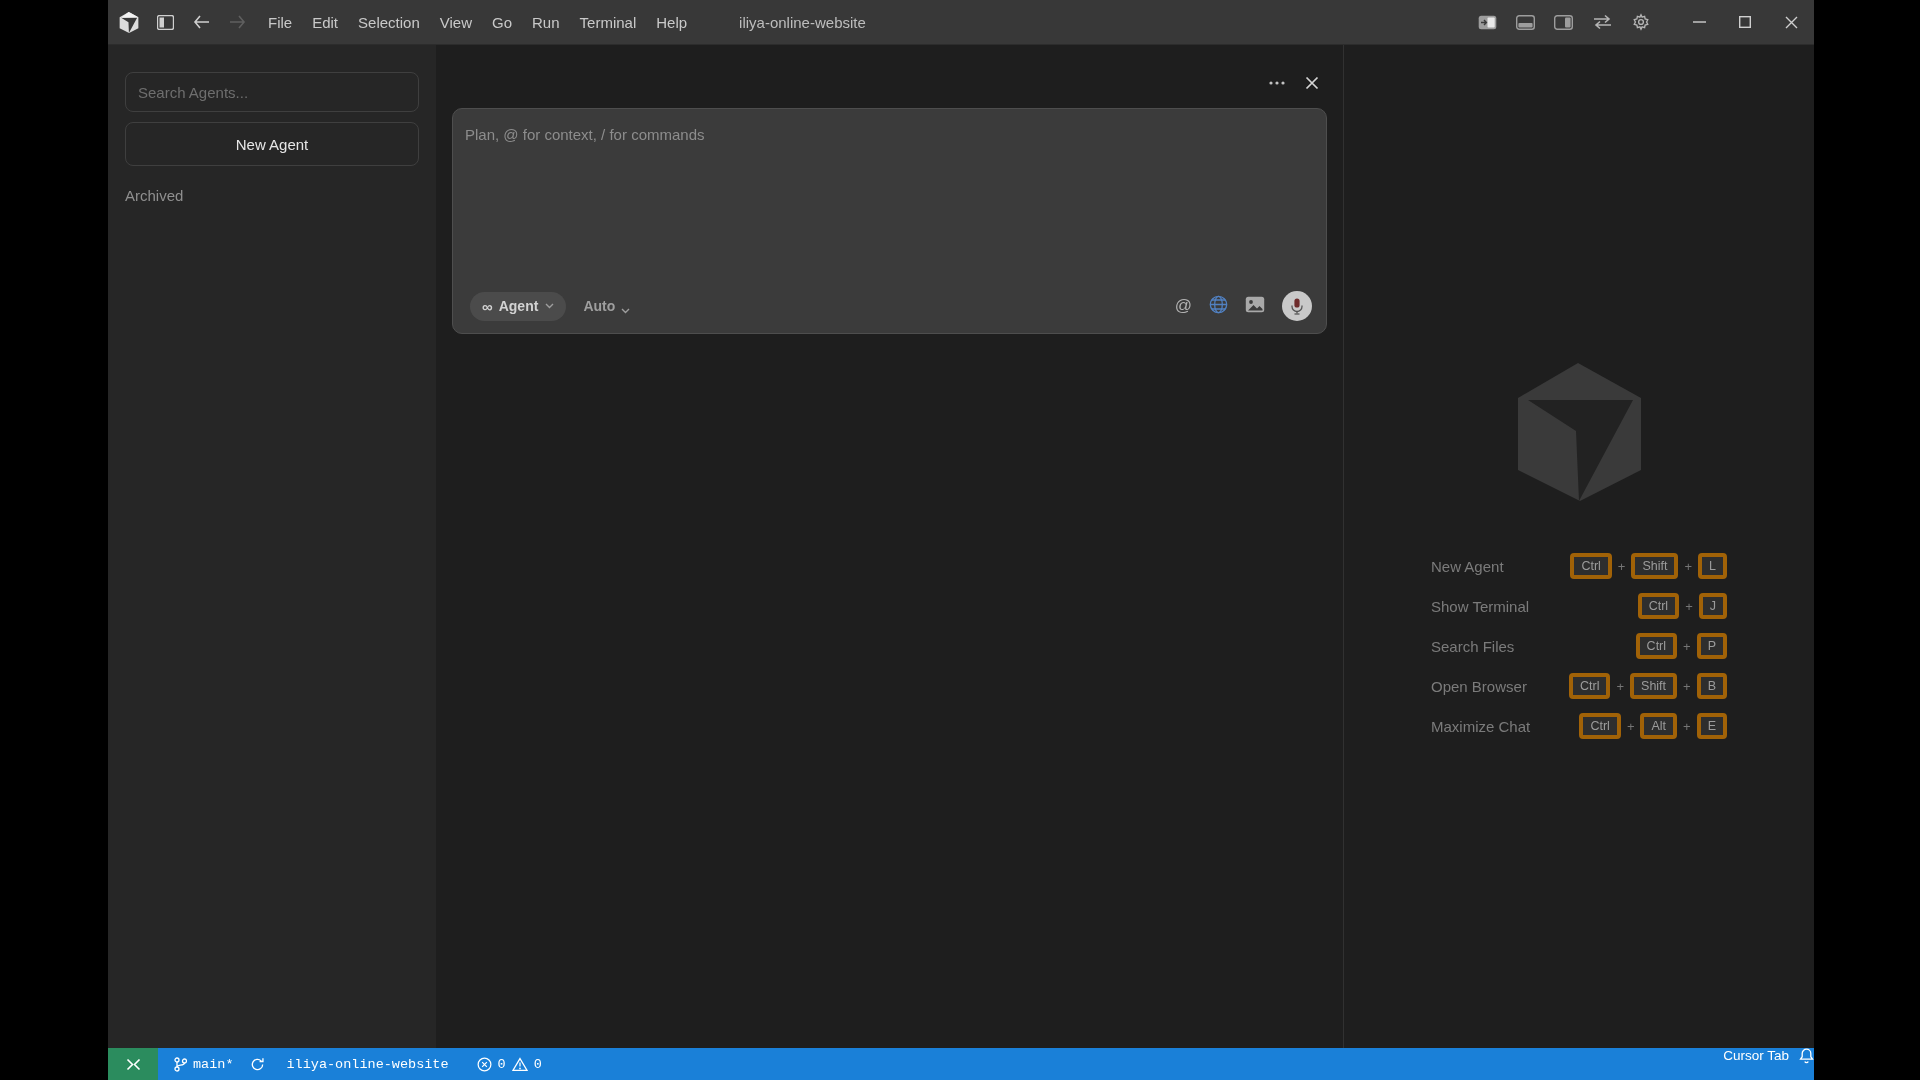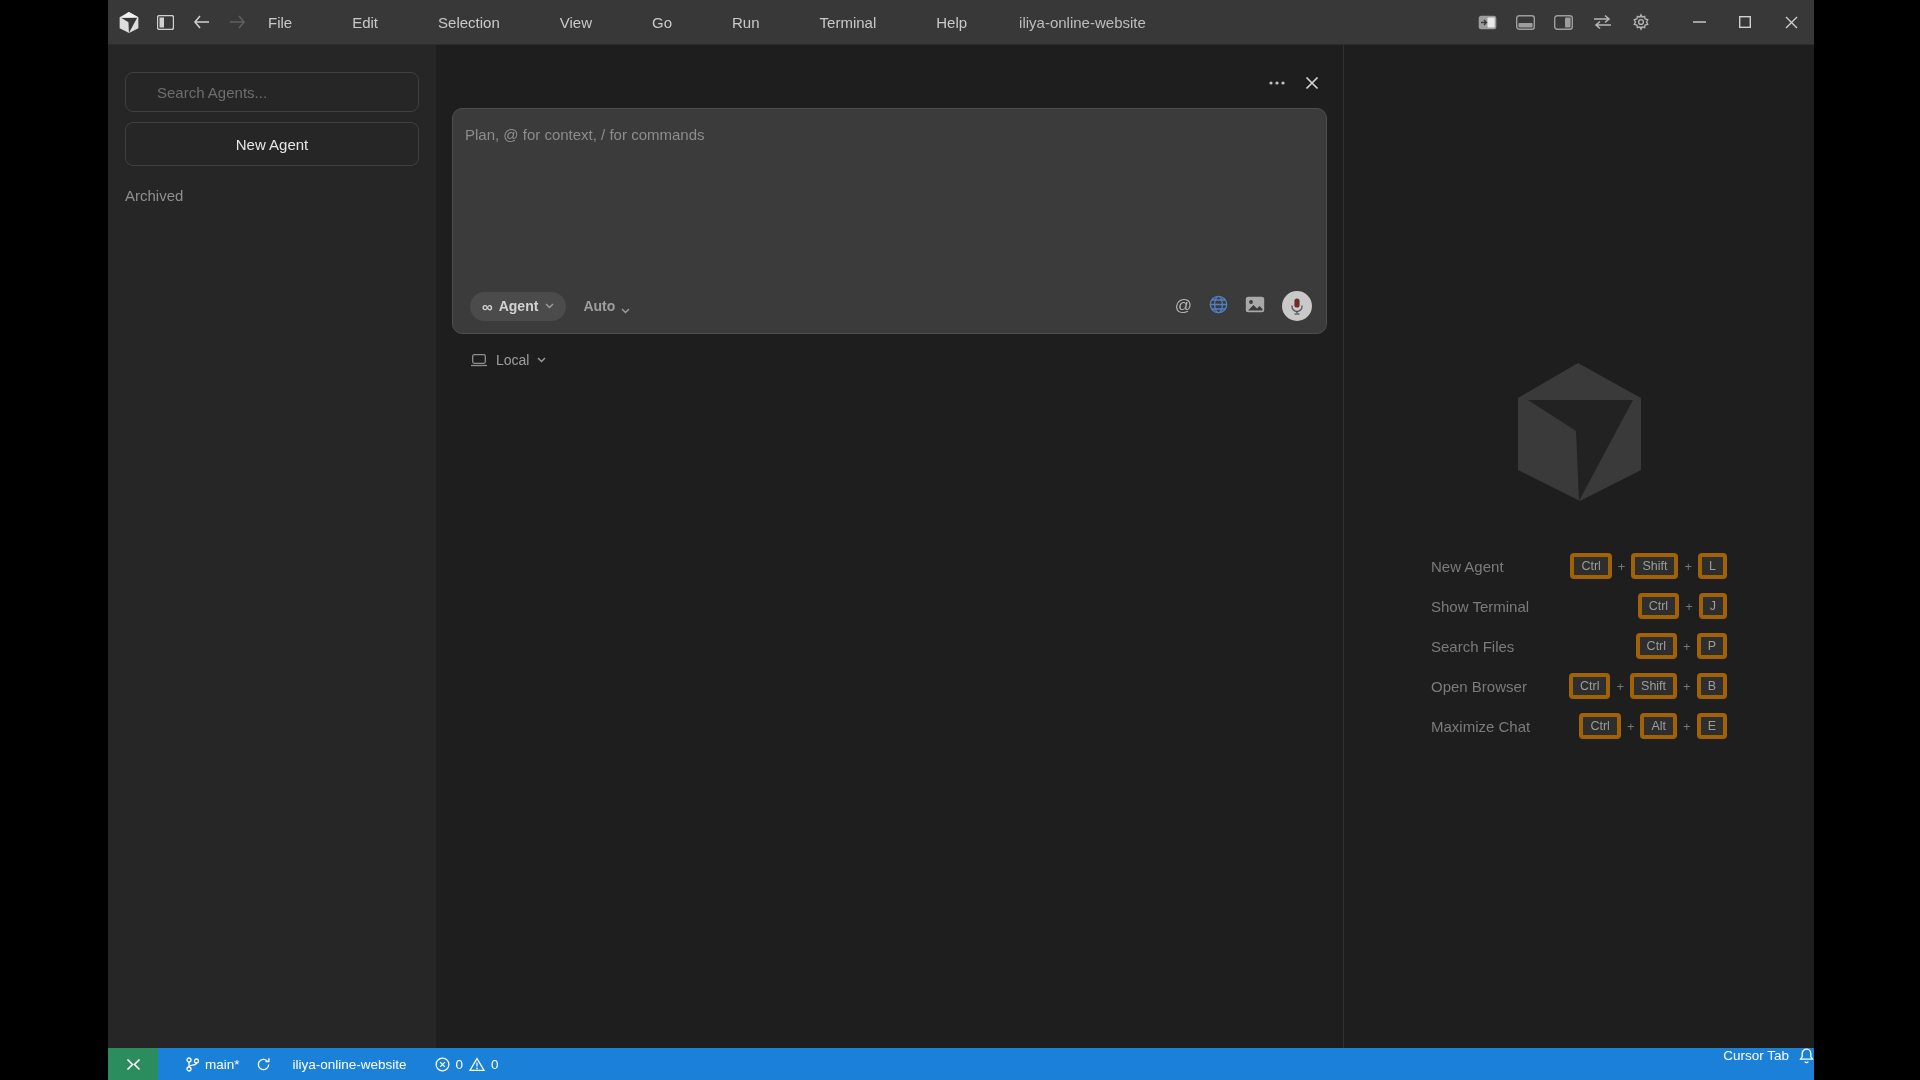--- a/index.html
+++ b/index.html
@@ -8,35 +8,35 @@
   .window { position: absolute; left: 108px; top: 0; width: 1706px; height: 1080px;
             background: #1e1e1e; display: flex; flex-direction: column; }
 
   
   .titlebar { height: 45px; background: #383838; display: flex; align-items: center;
               flex: 0 0 auto; color: #c9c9c9; font-size: 15px; border-bottom: 1px solid #2c2c2c; }
   .tb-left { display: flex; align-items: center; gap: 14px; padding-left: 10px; }
   .tb-icon { width: 22px; height: 22px; display: flex; align-items: center; justify-content: center; }
   .nav-arrow { color: #cfcfcf; font-size: 18px; }
   .nav-arrow.disabled { color: #5f5f5f; }
-  .menus { display: flex; align-items: center; margin-left: 10px; gap: 40px; }
+  .menus { display: flex; align-items: center; margin-left: 10px; }
   .menu-item { padding: 5px 10px; border-radius: 5px; color: #c9c9c9; cursor: default; }
   .tb-title { margin-left: 42px; color: #bdbdbd; white-space: nowrap; }
   .tb-right { margin-left: auto; display: flex; align-items: center; height: 100%; }
   .tb-rightgroup { display: flex; align-items: center; gap: 19px; margin-right: 26px; }
   .tb-rightgroup svg { display: block; }
   .win-ctl { width: 46px; height: 100%; display: flex; align-items: center; justify-content: center; }
 
   
   .content { flex: 1 1 auto; display: flex; min-height: 0; }
 
   
   .sidebar { width: 328px; flex: 0 0 auto; background: #262626; padding: 27px 17px 0 17px; }
   .search-input { width: 100%; height: 40px; background: transparent; border: 1px solid #3f3f3f;
-                  border-radius: 8px; padding: 0 31px; color: #fde047; font-size: 15px; outline: none;
+                  border-radius: 8px; padding: 0 12px; color: #fde047; font-size: 15px; outline: none;
                   font-family: "Liberation Sans", sans-serif; }
   .search-input::placeholder { color: #6e6e6e; }
   .new-agent-btn { margin-top: 10px; width: 100%; height: 44px; background: transparent;
                    border: 1px solid #3f3f3f; border-radius: 8px; color: #e6e6e6; font-size: 15px;
                    display: flex; align-items: center; justify-content: center; cursor: default;
                    font-family: "Liberation Sans", sans-serif; }
   .archived { margin-top: 21px; color: #8f8f8f; font-size: 15px; font-weight: 500; }
 
   
   .main { flex: 1 1 auto; display: flex; flex-direction: column; background: #1e1e1e; min-width: 0; }
@@ -75,21 +75,21 @@
   .key { background: #2e2e2e; border: 4px solid #a16207; border-radius: 4px; padding: 2px 7px;
          color: #9c9c9c; font-size: 12.5px; }
   .plus { color: #757575; font-size: 13px; }
 
   
   .statusbar { height: 32px; flex: 0 0 auto; background: #1a80d8; display: flex; align-items: center;
                color: #fff; font-size: 13.5px; }
   .remote-btn { width: 50px; height: 100%; background: #2b8c5e; display: flex; align-items: center;
                 justify-content: center; }
   .sb-item { display: flex; align-items: center; gap: 6px; padding: 0 8px; height: 100%; }
-  .sb-left { display: flex; align-items: flex-end; height: 100%; padding-left: 20px; }
+  .sb-left { display: flex; align-items: flex-end; height: 100%; padding-left: 8px; font-family: Liberation Mono, monospace; }
   .sb-right { margin-left: auto; display: flex; align-items: flex-start; gap: 10px; height: 100%; }
   .sb-text { white-space: nowrap; }
   svg { flex: 0 0 auto; }
 </style>
 </head>
 <body>
 
 <div class="window">
 
   <div class="titlebar">
@@ -246,30 +246,20 @@
                 <rect x="3.4" y="0.5" width="5.2" height="9" rx="2.6" fill="#6e2c2c"></rect>
                 <path d="M1 7.5 v1 a5 5 0 0 0 10 0 v-1" stroke="#555" stroke-width="1.3" fill="none"></path>
                 <line x1="6" y1="13.5" x2="6" y2="15.5" stroke="#555" stroke-width="1.3"></line>
                 <line x1="3.5" y1="16" x2="8.5" y2="16" stroke="#555" stroke-width="1.3"></line>
               </svg>
             </span>
           </div>
         </div>
       </div>
 
-      <div class="local-row">
-        <svg width="18" height="13" viewBox="0 0 18 13">
-          <rect x="2.7" y="0.7" width="12.6" height="8.6" rx="1.5" fill="none" stroke="#8e8e8e" stroke-width="1.3"></rect>
-          <path d="M1 11.5 H17" stroke="#8e8e8e" stroke-width="1.3"></path>
-        </svg>
-        <span>Local</span>
-        <svg width="9" height="6" viewBox="0 0 9 6">
-            <path d="M1 1 L4.5 4.5 L8 1" stroke="#9e9e9e" stroke-width="1.4" fill="none"></path>
-          </svg>
-      </div>
     </section>
 
     <section class="rightpanel">
       <div class="rp-logo">
         <svg width="123" height="138" viewBox="0 0 123 138">
           <polygon points="60,0 123,35 123,107 62,138 0,35" fill="none"></polygon>
           <polygon points="60,0 123,35 123,107 62,138 0,107 0,35" fill="#3a3a3a"></polygon>
           <polygon points="10,37 115,37 61,138 58,68" fill="#222222"></polygon>
         </svg>
       </div>

